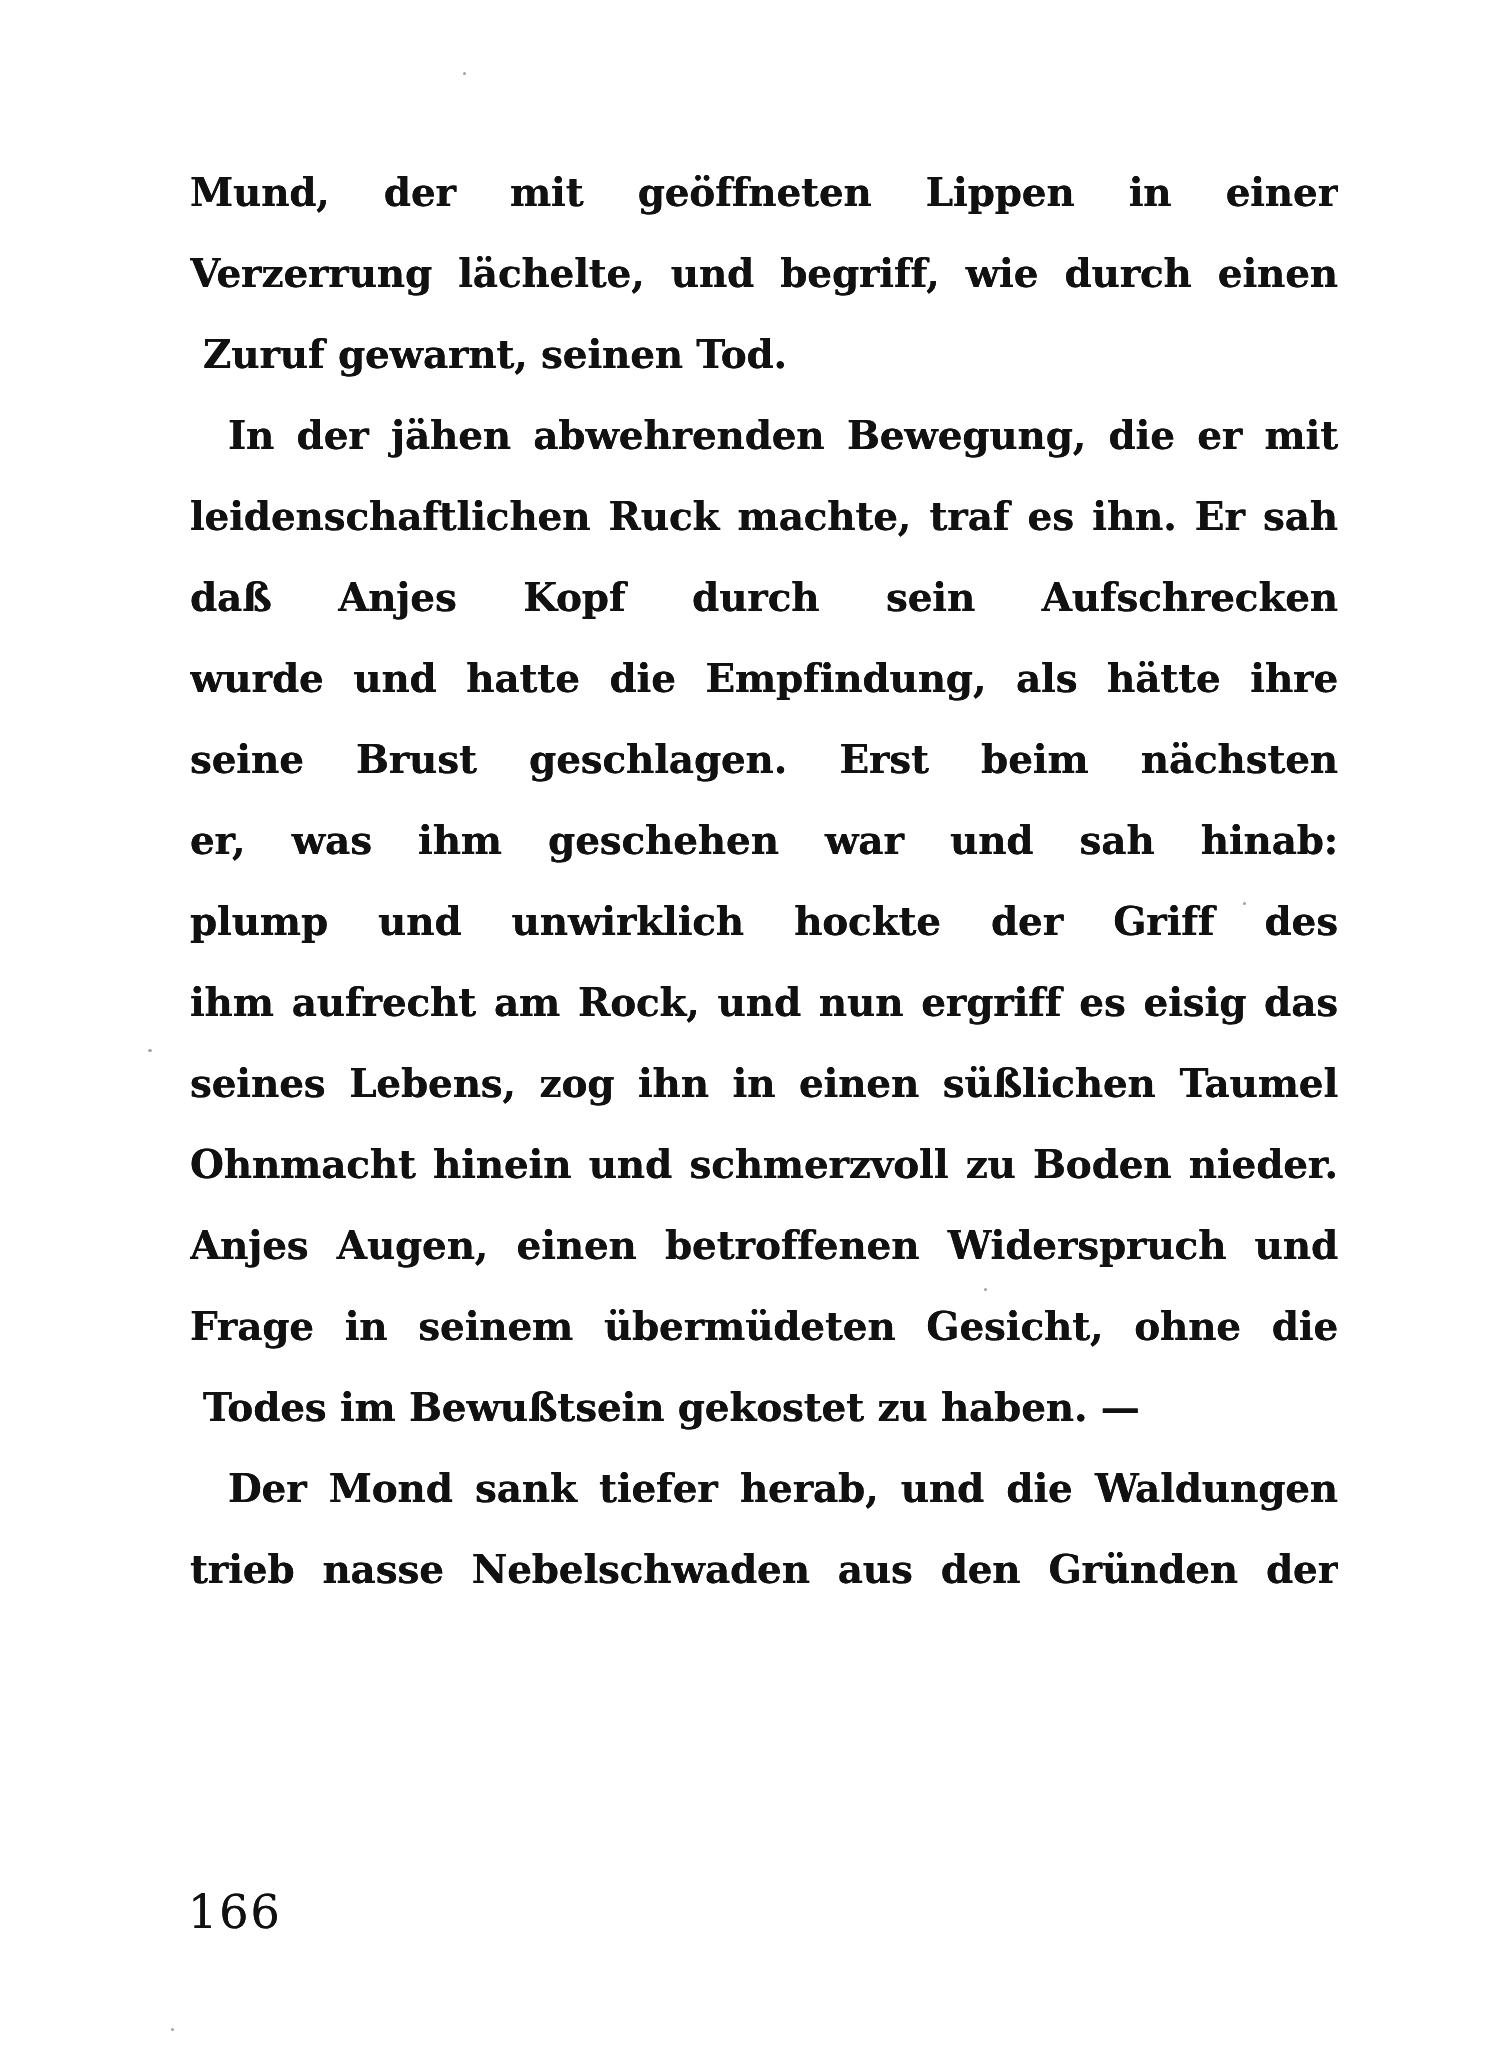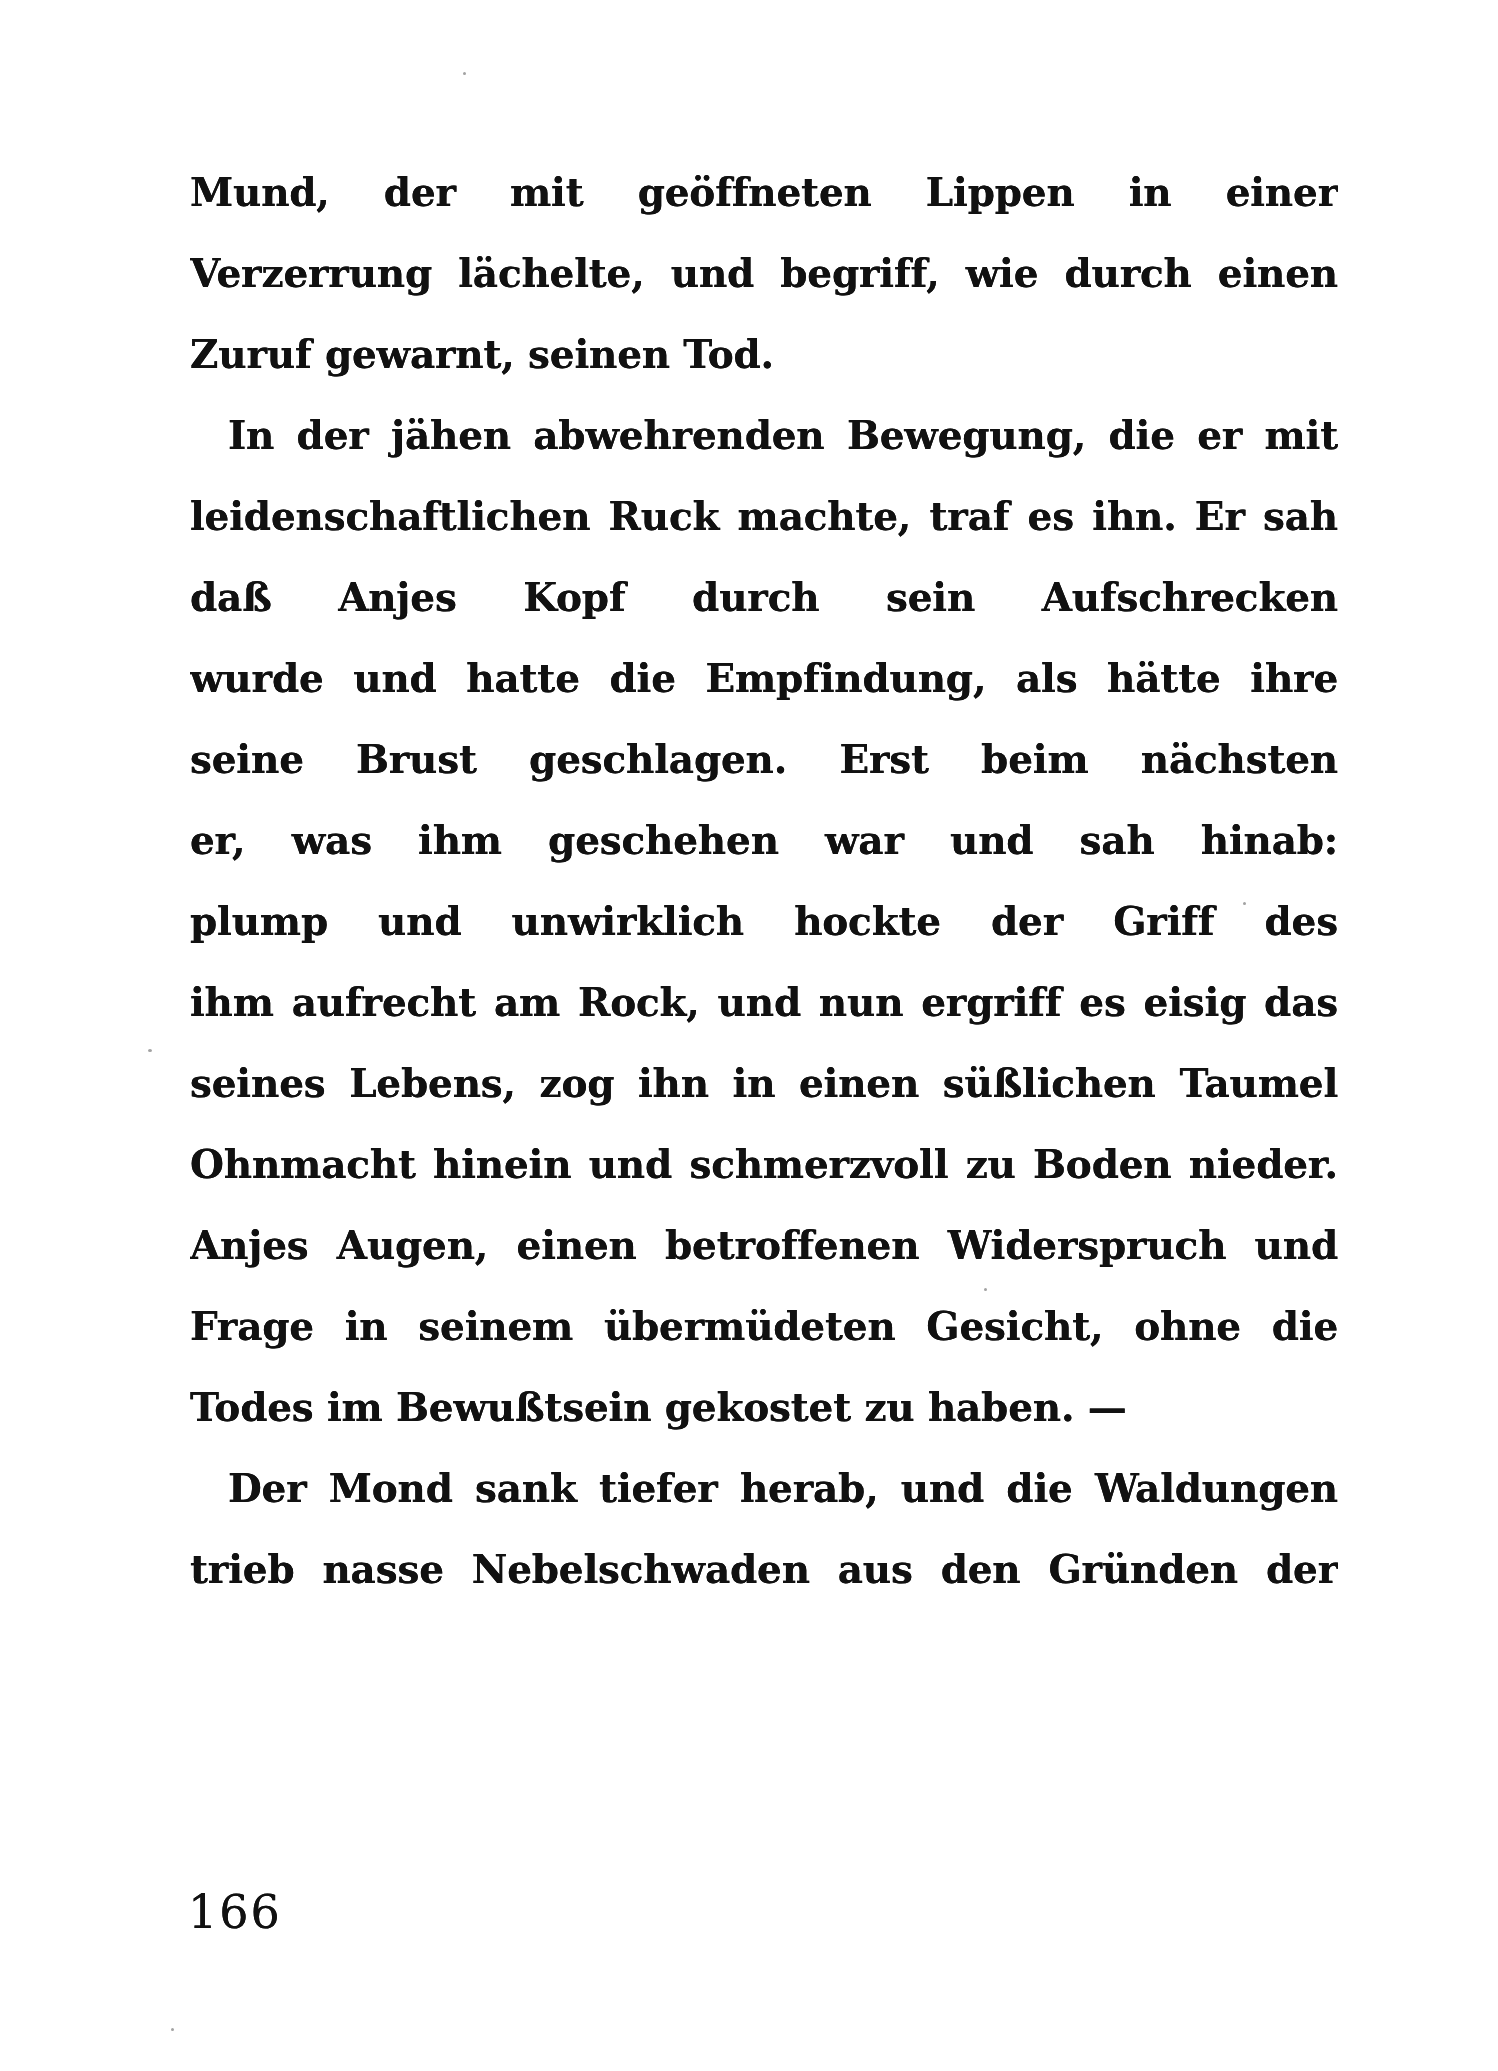--- a/index.html
+++ b/index.html
@@ -34,20 +34,21 @@
     overflow: hidden;
     
     text-shadow: 0 0 0.6px #111111;
   }
   .line.para-first {
     text-indent: 38px;
   }
   .line.para-last {
     text-align: right;
     text-align-last: left;
+    margin-left: 13px;
   }
   .page-number {
     position: absolute;
     left: 188px;
     top: 1882px;
     font-size: 46px;
     line-height: 60px;
     letter-spacing: 2px;
     text-shadow: 0 0 0.6px #111111;
   }

